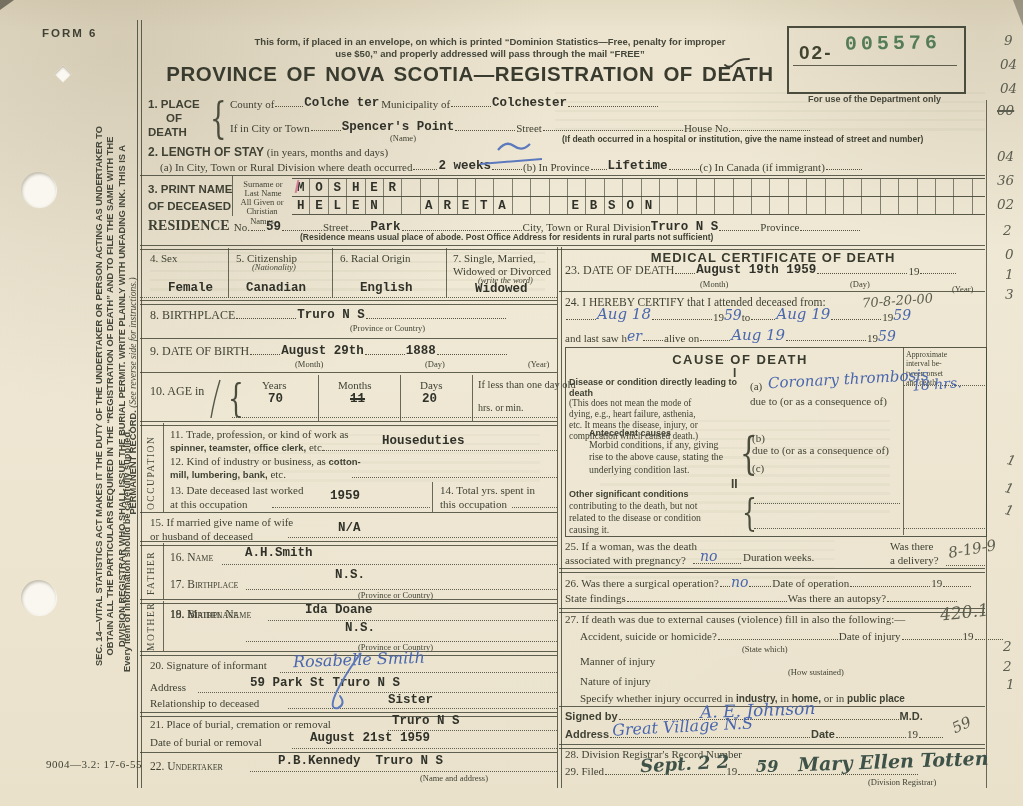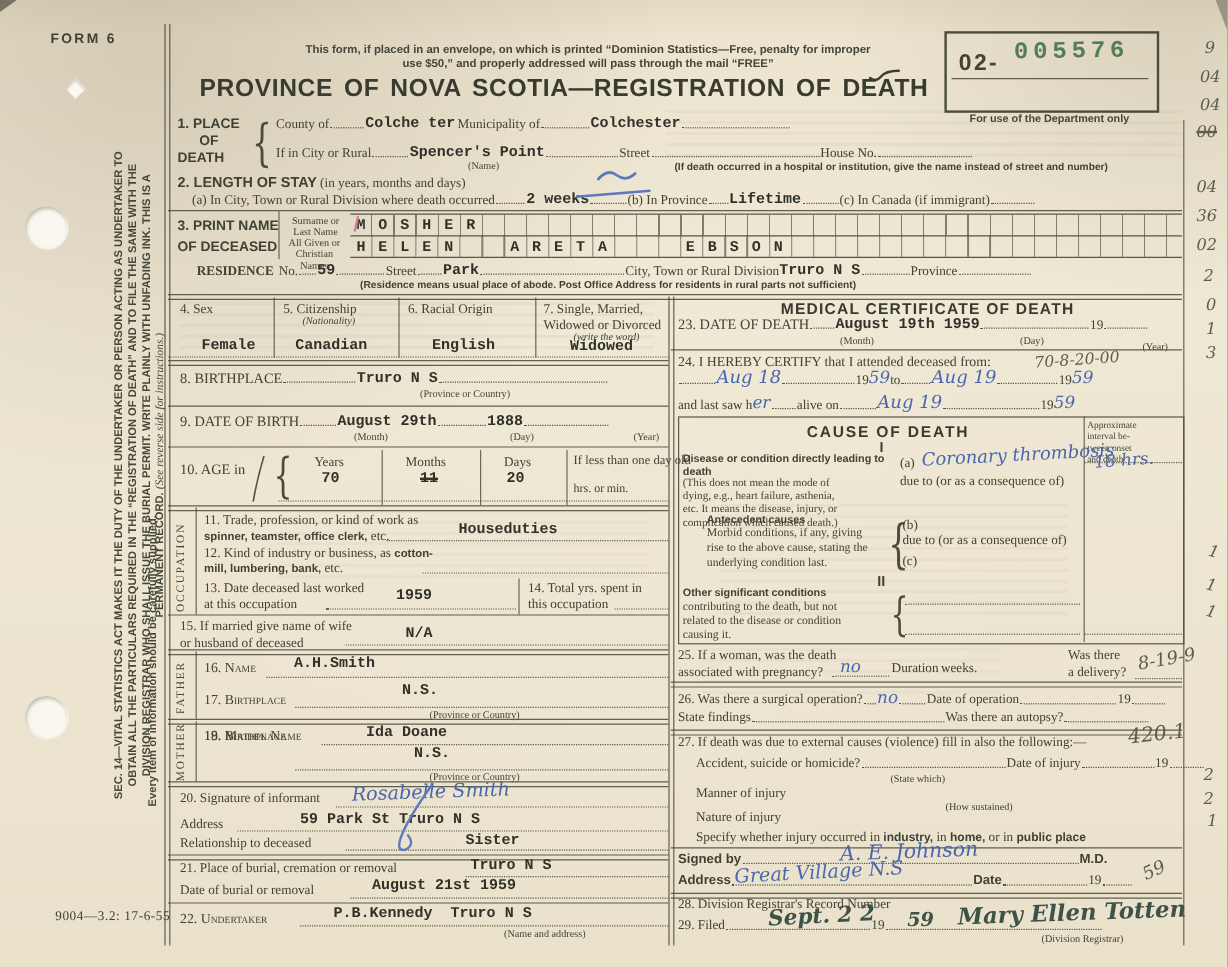--- a/index.html
+++ b/index.html
@@ -101,21 +101,21 @@
     <span class="dotf" style="width:28px;"></span>
     <span class="typed">Colche ter</span>
     <span class="dot"></span>
     <span>Municipality of</span>
     <span class="dotf" style="width:40px;"></span>
     <span class="typed">Colchester</span>
     <span class="dotf" style="width:90px;"></span>
   </div>
 
   <div class="frow abs lbl" style="left:230px;top:120px;width:755px;">
-    <span>If in City or Rural</span>
+    <span>If in City or Town</span>
     <span class="dotf" style="width:30px;"></span>
     <span class="typed">Spencer's Point</span>
     <span class="dot" style="min-width:60px;"></span>
     <span>Street</span>
     <span class="dot" style="min-width:140px;"></span>
     <span>House No.</span>
     <span class="dotf" style="width:78px;"></span>
   </div>
   <span class="abs sm" style="left:390px;top:134px;">(Name)</span>
   <span class="abs smb" style="left:562px;top:135px;">(If death occurred in a hospital or institution, give the name instead of street and number)</span>
@@ -160,21 +160,21 @@
     <div class="cellrow">
       <span class="typed boxletters">MOSHER</span>
       <span class="abs" style="left:4px;top:1px;width:2px;height:13px;background:#d77b97;transform:rotate(12deg);"></span>
     </div>
     <div class="cellrow mid">
       <span class="typed boxletters">HELEN  ARETA   EBSON</span>
     </div>
   </div>
 
   <div class="frow abs lbl" style="left:148px;top:218px;width:837px;">
-    <span class="b" style="font-size:11px;margin-left:16px;">RESIDENCE</span>
+    <span class="b" style="font-size:14px;">RESIDENCE</span>
     <span style="margin-left:4px;">No.</span>
     <span class="dotf" style="width:14px;"></span>
     <span class="typed">59</span>
     <span class="dot" style="min-width:40px;"></span>
     <span>Street</span>
     <span class="dotf" style="width:20px;"></span>
     <span class="typed">Park</span>
     <span class="dot" style="min-width:120px;"></span>
     <span>City, Town or Rural Division</span>
     <span class="typed">Truro N S</span>

